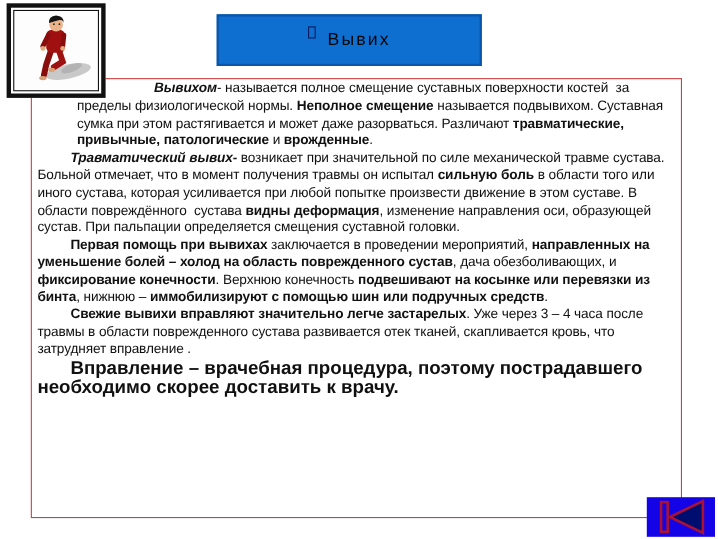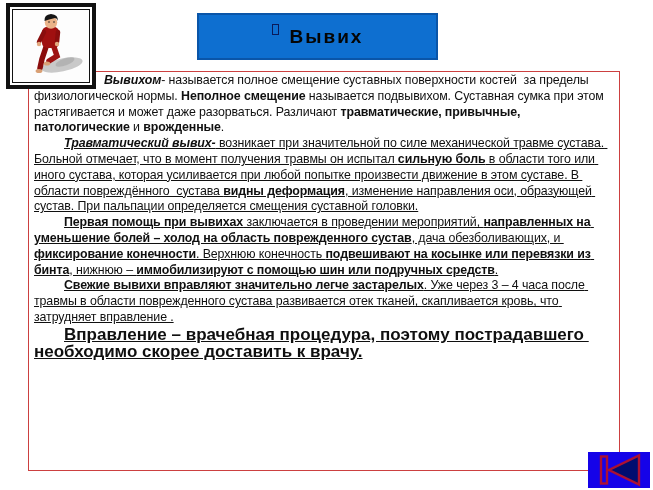--- a/index.html
+++ b/index.html
@@ -13,43 +13,43 @@
     position:absolute;left:28px;top:71px;width:592px;height:400px;
     background:#ffffff;border:1px solid var(--border-red);
     box-sizing:border-box;
   }
   .text-content{
     position:absolute;left:5px;top:1px;width:578px;
     color:#101010;font-size:12.4px;line-height:15.8px;
     letter-spacing:-0.1px;white-space:pre-wrap;
   }
   .para{margin:0;}
-  .indent-normal{text-indent:30px;text-decoration:underline;}
-  .indent-large{text-indent:70px;}
+  .indent-normal{text-indent:30px;}
+  .indent-large{text-indent:70px;margin-left:36px;}
   .para-big{font-size:17px;line-height:17.5px;font-weight:bold;letter-spacing:0;}
   .b{font-weight:bold;}
   .i{font-style:italic;}
   
   .picture-frame{
     position:absolute;left:6px;top:3px;width:90px;height:86px;
     background:#ffffff;border:4px solid #111111;box-sizing:border-box;
   }
   .picture-inner{
     position:absolute;left:2px;top:2px;right:2px;bottom:2px;
     border:1px solid #111111;background:#fdfdfd;overflow:hidden;
   }
   
   .title-bar{
     position:absolute;left:197px;top:13px;width:241px;height:47px;
     background:var(--title-blue);border:2px solid var(--title-blue-border);
     box-sizing:border-box;
     display:flex;align-items:center;justify-content:center;
   }
   .title-text{
-    color:#050505;font-size:19px;font-weight:bold;letter-spacing:2px;
+    color:#050505;font-size:16px;font-weight:normal;letter-spacing:2px;
   }
   .bullet-square{
     display:inline-block;width:5px;height:9px;
     border:1.5px solid #0a1a5a;margin-right:11px;
     transform:translateY(-7px);
   }
   
   .nav-button{
     position:absolute;left:588px;top:452px;width:62px;height:36px;
     background:var(--button-blue);cursor:pointer;

